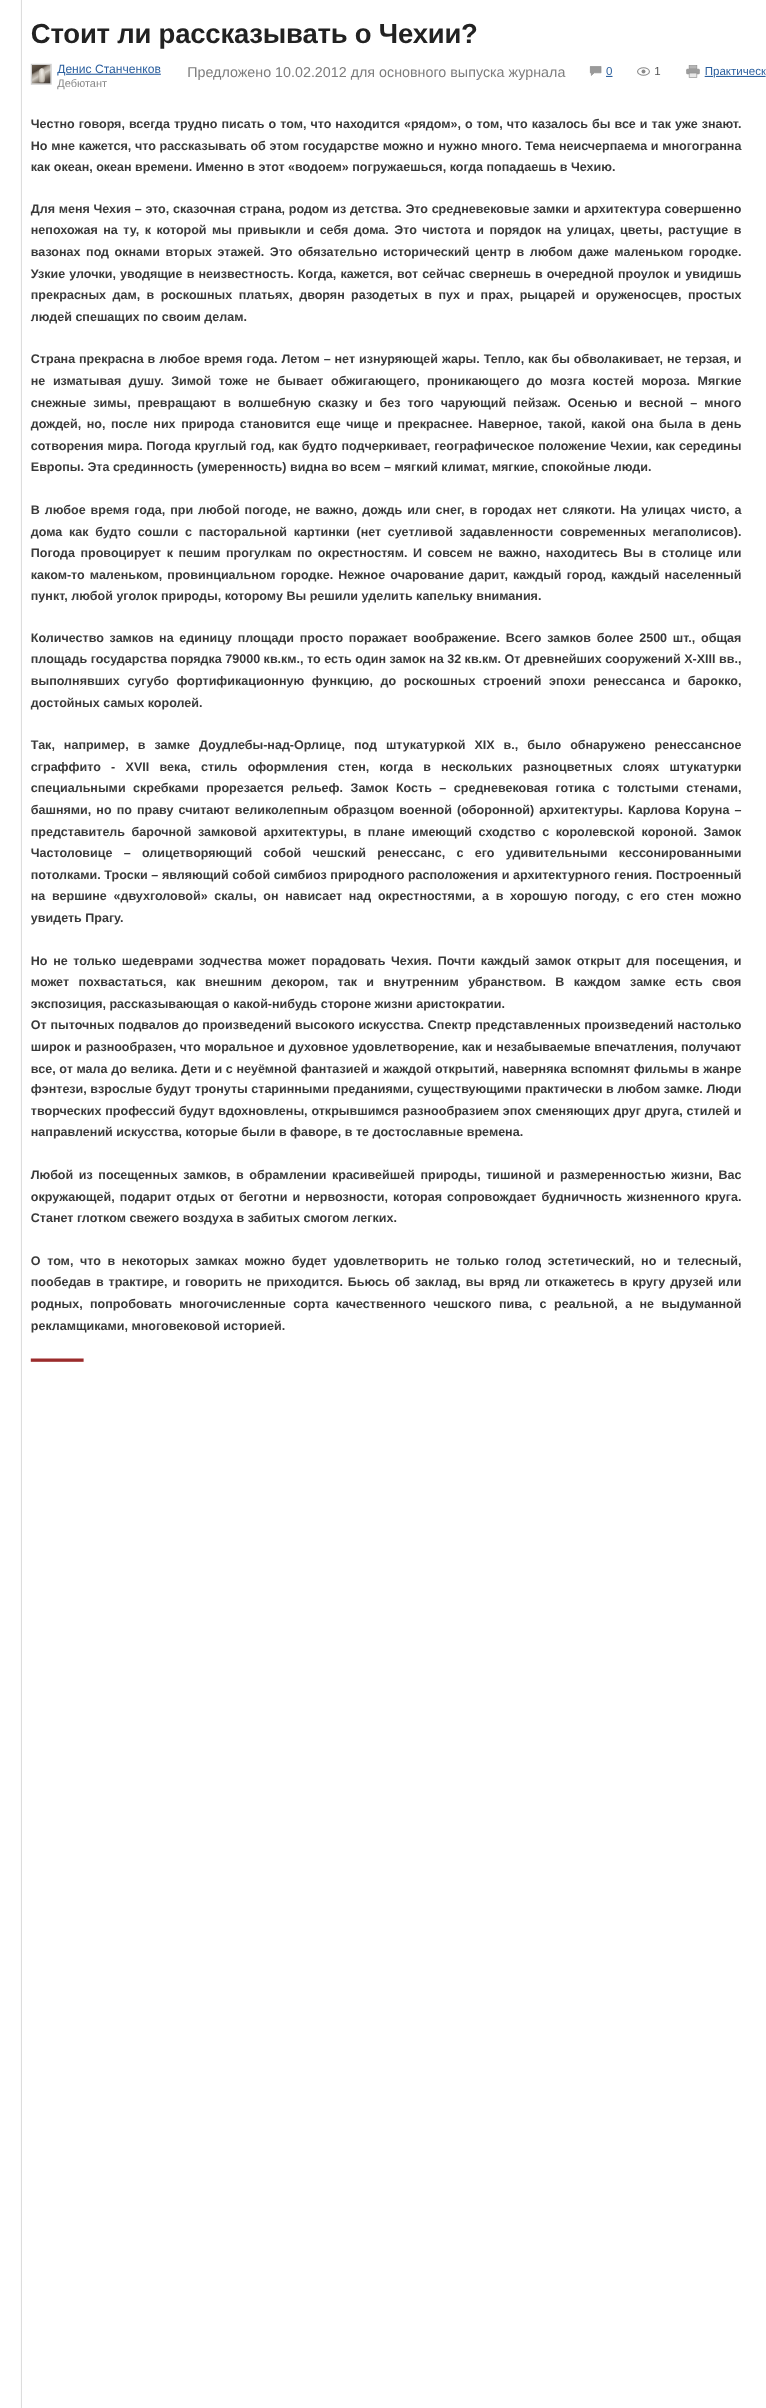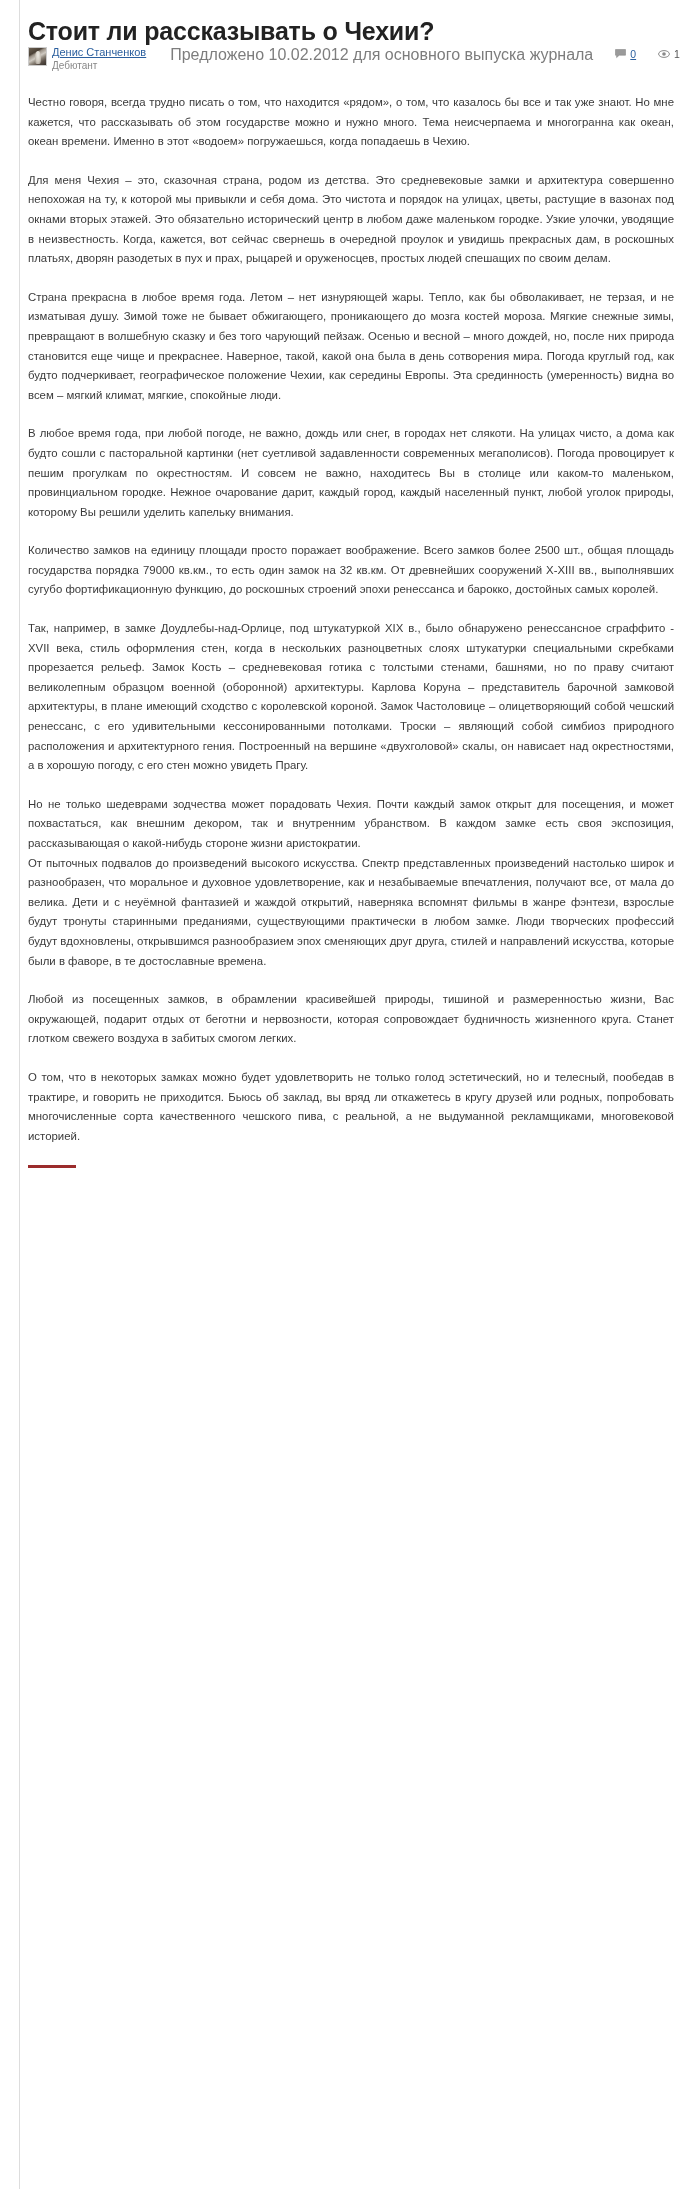--- a/index.html
+++ b/index.html
@@ -42,20 +42,21 @@
     color: #222222;
     margin: 0;
     padding: 16px 0 0 0;
     letter-spacing: -0.2px;
   }
 
   
   .byline {
     display: flex;
     align-items: flex-start;
+    margin-top: 11px;
     font-size: 10px;
     color: #777777;
     min-height: 24px;
   }
   .author-block {
     display: flex;
     align-items: flex-start;
     flex: 0 0 auto;
   }
   .avatar {
@@ -96,21 +97,21 @@
   }
   .author-rank {
     color: #888888;
     font-size: 10px;
     line-height: 12px;
     margin-top: 1px;
   }
 
   .byline-meta {
     color: #7d7d7d;
-    font-size: 16px;
+    font-size: 13px;
     line-height: 14px;
     margin-left: 24px;
     margin-top: 2px;
     white-space: nowrap;
   }
 
   .byline-stats {
     margin-left: auto;
     display: flex;
     align-items: center;
@@ -148,20 +149,21 @@
     cursor: pointer;
   }
 
   
   .article-body {
     margin-top: 21px;
     font-size: 11.4px;
     line-height: 19.6px;
     color: #3a3a3a;
     text-align: justify;
+    font-weight: bold;
   }
   .article-body p {
     margin: 0 0 19px 0;
   }
   .article-body p.tight {
     margin-bottom: 0;
   }
 
   
   .bottom-rule {

